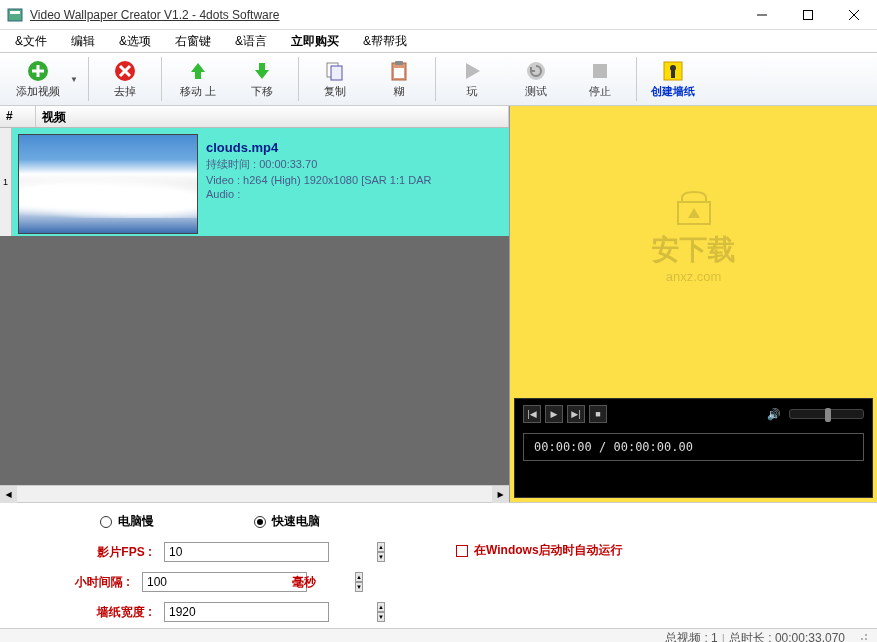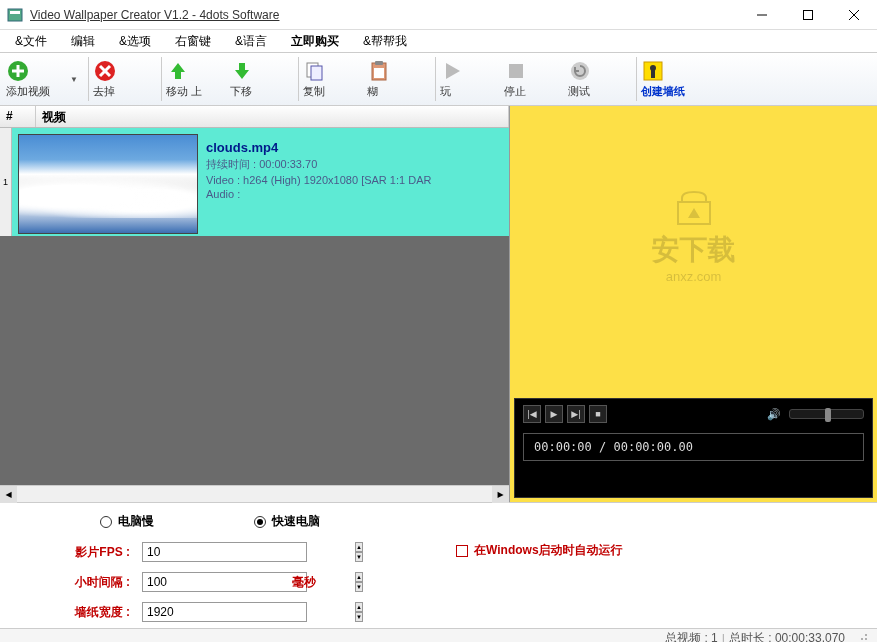--- a/index.html
+++ b/index.html
@@ -9,21 +9,21 @@
 .titlebar-icon { width: 16px; height: 16px; margin: 0 7px; }
 .titlebar-text { flex: 1; font-size: 12px; color: #333; text-decoration: underline; }
 .win-btns { display: flex; height: 100%; }
 .win-btn { width: 46px; height: 100%; display: flex; align-items: center; justify-content: center; color: #333; }
 
 .menubar { height: 22px; display: flex; align-items: center; padding: 0 6px; gap: 6px; }
 .menu-item { padding: 2px 9px; color: #000; cursor: pointer; }
 .menu-item.buy { font-weight: bold; }
 
 .toolbar { height: 54px; background: linear-gradient(to bottom, #fff, #eef2f7); border-top: 1px solid #ccc; border-bottom: 1px solid #ccc; display: flex; align-items: center; padding: 0 6px; }
-.tool-btn { display: flex; flex-direction: column; justify-content: center; width: 64px; height: 50px; cursor: pointer; gap: 1px; }
+.tool-btn { display: flex; flex-direction: column; align-items: center; justify-content: center; width: 64px; height: 50px; cursor: pointer; gap: 1px; }
 .tool-btn .icon { width: 24px; height: 24px; display: flex; align-items: center; justify-content: center; }
 .tool-btn .label { font-size: 11px; color: #333; }
 .tool-btn.primary .label { color: #0033cc; font-weight: bold; }
 .dropdown-arrow { width: 14px; align-self: center; color: #555; font-size: 8px; }
 .tool-sep { width: 1px; height: 44px; background: #ccc; margin: 0 4px; }
 
 .main { display: flex; height: 396px; }
 .left-pane { width: 510px; display: flex; flex-direction: column; border-right: 1px solid #999; }
 .table-header { height: 22px; display: flex; background: linear-gradient(#fff, #e8e8e8); border-bottom: 1px solid #bbb; }
 .th { border-right: 1px solid #ccc; padding: 3px 6px; font-weight: bold; color: #000; }
@@ -55,21 +55,21 @@
 .seek { width: 75px; height: 10px; background: #1a1a1a; border: 1px solid #444; border-radius: 3px; position: relative; margin-left: 4px; }
 .seek::after { content: ""; position: absolute; left: 48%; top: -2px; width: 6px; height: 14px; background: #888; border-radius: 2px; }
 .time-display { margin: 4px 8px; padding: 6px 10px; border: 1px solid #555; color: #ddd; font-size: 12px; font-family: monospace; }
 
 .footer-panel { padding: 10px 40px 6px 40px; background: #fff; border-top: 1px solid #ccc; }
 .row1 { display: flex; gap: 40px; margin-bottom: 12px; margin-left: 60px; }
 .radio-opt { display: flex; align-items: center; gap: 6px; font-weight: bold; color: #000; text-align: right; }
 .radio-circle { width: 12px; height: 12px; border: 1px solid #333; border-radius: 50%; display: inline-flex; align-items: center; justify-content: center; }
 .radio-circle.sel::after { content: ""; width: 6px; height: 6px; background: #000; border-radius: 50%; }
 .settings-grid { display: flex; }
-.settings-left { display: flex; flex-direction: column; gap: 10px; }
+.settings-left { display: flex; flex-direction: column; gap: 10px; align-items: center; }
 .settings-right { margin-left: 140px; }
 .setting-row { display: flex; align-items: center; gap: 12px; }
 .setting-label { width: 90px; text-align: right; color: #c00000; font-weight: bold; }
 .spinner { display: flex; width: 130px; gap: 48px; }
 .spinner input { flex: 1; border: 1px solid #999; padding: 2px 4px; font-size: 12px; }
 .spinner .spins { width: 16px; display: flex; flex-direction: column; }
 .spinner .sp { flex: 1; background: #e8e8e8; border: 1px solid #999; font-size: 6px; display: flex; align-items: center; justify-content: center; }
 .unit { color: #c00000; font-weight: bold; margin-left: 8px; }
 .chk-row { display: flex; align-items: center; gap: 6px; color: #c00000; font-weight: bold; }
 .chk-box { width: 12px; height: 12px; border: 1px solid #c00000; }
@@ -182,34 +182,34 @@
     <span class="icon">
         <svg width="22" height="22" viewBox="0 0 22 22">
           <path d="M5 3 L19 11 L5 19 Z" fill="#bbb"></path>
         </svg>
       </span>
     <span class="label">玩</span>
   </div>
   <div class="tool-btn">
     <span class="icon">
         <svg width="22" height="22" viewBox="0 0 22 22">
-          <rect x="4" y="4" width="14" height="14" fill="#bbb"></rect>
-        </svg>
-      </span>
-    <span class="label">停止</span>
-  </div>
-  <div class="tool-btn">
-    <span class="icon">
-        <svg width="22" height="22" viewBox="0 0 22 22">
           <circle cx="11" cy="11" r="9" fill="#ccc"></circle>
           <path d="M11 6 A5 5 0 1 1 6 11" fill="none" stroke="#888" stroke-width="2"></path>
           <path d="M6 7 L6 11 L10 11" fill="none" stroke="#888" stroke-width="2"></path>
         </svg>
       </span>
     <span class="label">测试</span>
+  </div>
+  <div class="tool-btn">
+    <span class="icon">
+        <svg width="22" height="22" viewBox="0 0 22 22">
+          <rect x="4" y="4" width="14" height="14" fill="#bbb"></rect>
+        </svg>
+      </span>
+    <span class="label">停止</span>
   </div>
   <div class="tool-sep"></div>
   <div class="tool-btn primary">
     <span class="icon">
         <svg width="22" height="22" viewBox="0 0 22 22">
           <rect x="2" y="2" width="18" height="18" fill="#fd0" stroke="#c90"></rect>
           <circle cx="11" cy="8" r="3" fill="#333"></circle>
           <rect x="9" y="10" width="4" height="8" fill="#333"></rect>
         </svg>
       </span>

